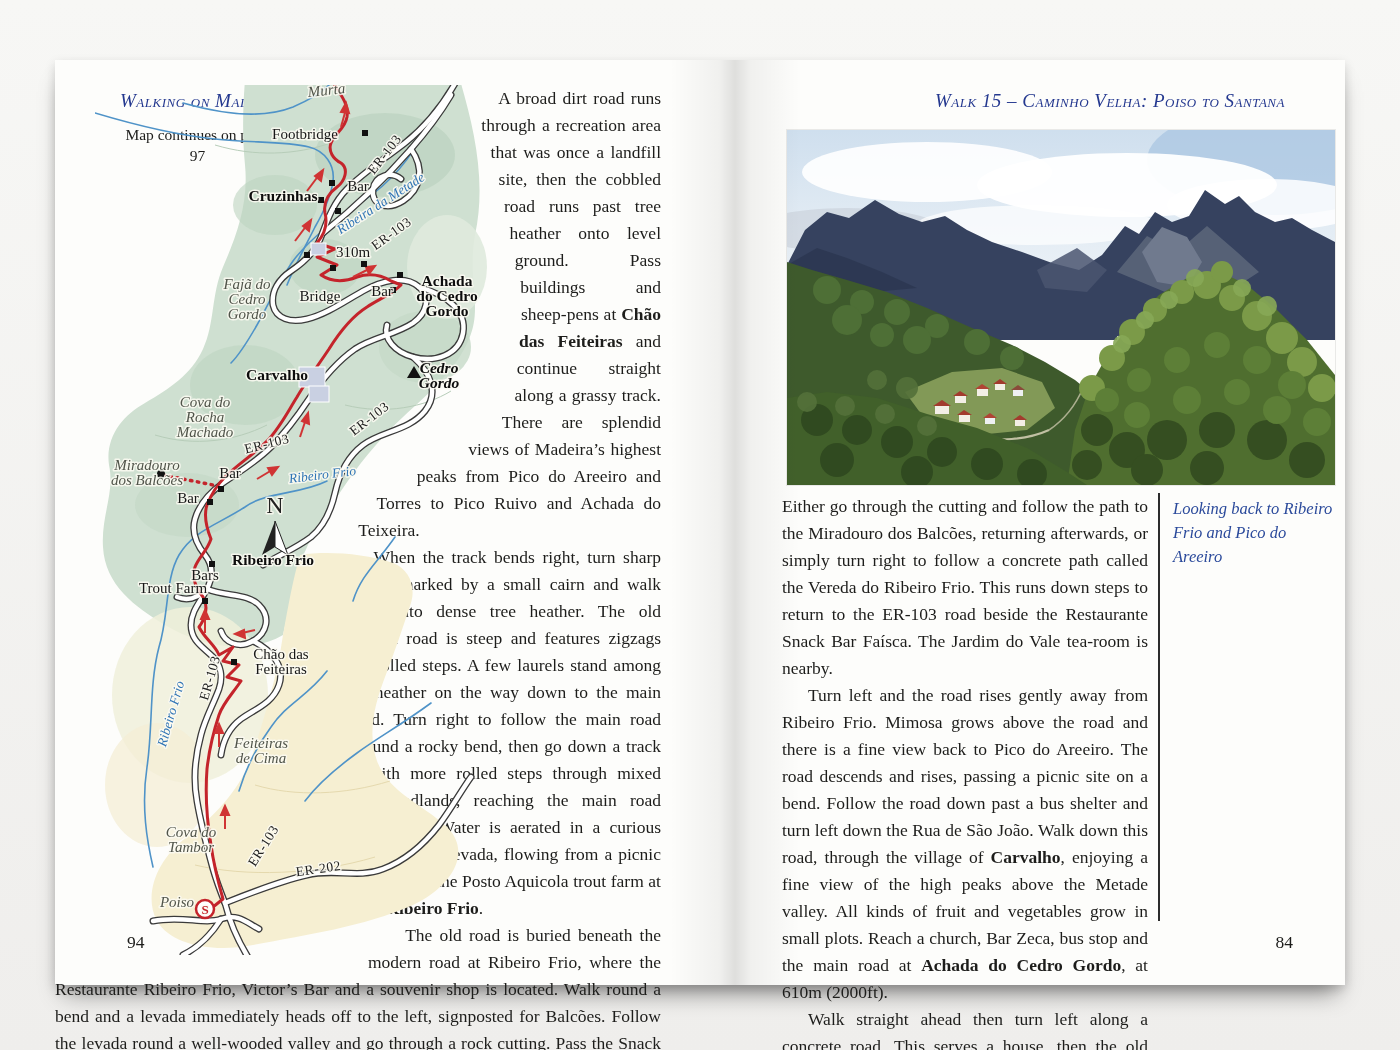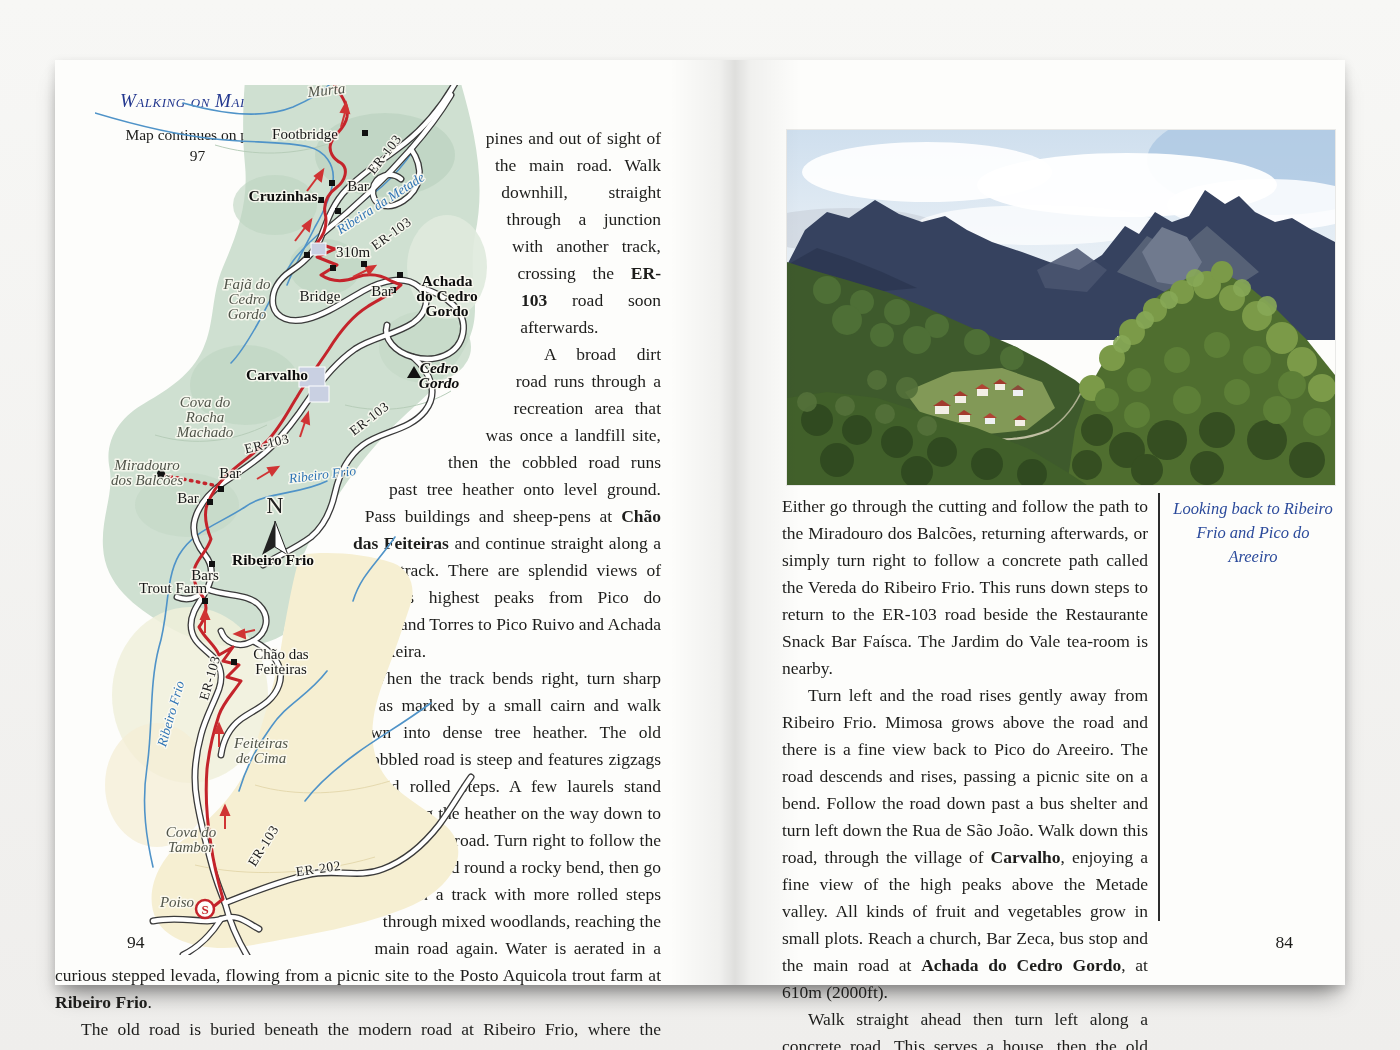--- a/index.html
+++ b/index.html
@@ -65,21 +65,21 @@
   .m-compass{font-size:24px;fill:#222;}
   .m-start{font-size:13px;font-weight:bold;fill:#c4242b;stroke:none;}
 
   
   .photo{position:absolute;left:87px;top:70px;width:548px;height:355px;box-shadow:0 0 0 1px rgba(0,0,0,.08);}
   .rp-body{position:absolute;left:82px;top:433px;width:553px;display:flex;align-items:flex-start;}
   .rp-text{width:366px;}
   .vrule{width:2px;height:428px;background:#2c2c2c;margin-left:10px;flex:none;}
   .photo-caption{
     width:160px;padding-left:13px;padding-top:4px;
-    font-style:italic;color:#2b4a9b;font-size:16.5px;line-height:24px;text-align:center;
+    font-style:italic;color:#2b4a9b;font-size:16.5px;line-height:24px;
   }
 </style>
 </head>
 <body>
 
 <div class="spread">
 
   <div class="page left">
     <div class="running-head lh">Walking on Madeira</div>
 
@@ -262,30 +262,30 @@
               <text x="166" y="663" class="m-feature"><tspan x="166" dy="0">Feiteiras</tspan><tspan x="166" dy="15">de Cima</tspan></text>
               <text x="96" y="752" class="m-feature"><tspan x="96" dy="0">Cova do</tspan><tspan x="96" dy="15">Tambor</tspan></text>
               <text x="172" y="763" class="m-road" transform="rotate(-58 172 763)">ER-103</text>
               <text x="224" y="788" class="m-road" transform="rotate(-8 224 788)">ER-202</text>
               <text x="82" y="822" class="m-feature">Poiso</text>
               <text x="110" y="829" class="m-start">S</text>
             </g>
         </svg>
       </div>
 
-      <p class="first"><span>pines and out of sight of the main road. Walk downhill, straight through a junction with another track, crossing the </span><b>ER-103</b><span> road soon afterwards.</span></p>
       <p class="indent"><span>A broad dirt road runs through a recreation area that was once a landfill site, then the cobbled road runs past tree heather onto level ground. Pass buildings and sheep-pens at </span><b>Chão das Feiteiras</b><span> and continue straight along a grassy track. There are splendid views of Madeira’s highest peaks from Pico do Areeiro and Torres to Pico Ruivo and Achada do Teixeira.</span></p>
       <p class="indent"><span>When the track bends right, turn sharp left as marked by a small cairn and walk down into dense tree heather. The old cobbled road is steep and features zigzags and rolled steps. A few laurels stand among the heather on the way down to the main road. Turn right to follow the main road round a rocky bend, then go down a track with more rolled steps through mixed woodlands, reaching the main road again. Water is aerated in a curious stepped levada, flowing from a picnic site to the Posto Aquicola trout farm at </span><b>Ribeiro Frio</b><span>.</span></p>
       <p class="indent"><span>The old road is buried beneath the modern road at Ribeiro Frio, where the Restaurante Ribeiro Frio, Victor’s Bar and a souvenir shop is located. Walk round a bend and a levada immediately heads off to the left, signposted for Balcões. Follow the levada round a well-wooded valley and go through a rock cutting. Pass the Snack Bar Flor da Selva and reach another rock cutting.</span></p>
     </div>
 
     <div class="folio fl">94</div>
   </div>
 
   <div class="page right">
+    <div class="running-head rh">Walk 15 – Caminho Velha: Poiso to Santana</div>
 
     <div class="photo">
       <svg width="548" height="355" viewBox="0 0 548 355">
         <defs>
           <linearGradient id="skyg" x1="0" y1="0" x2="0" y2="1">
             <stop offset="0" stop-color="#cfdfee"></stop>
             <stop offset=".55" stop-color="#e3ecf4"></stop>
             <stop offset="1" stop-color="#f0f4f8"></stop>
           </linearGradient>
         </defs>

